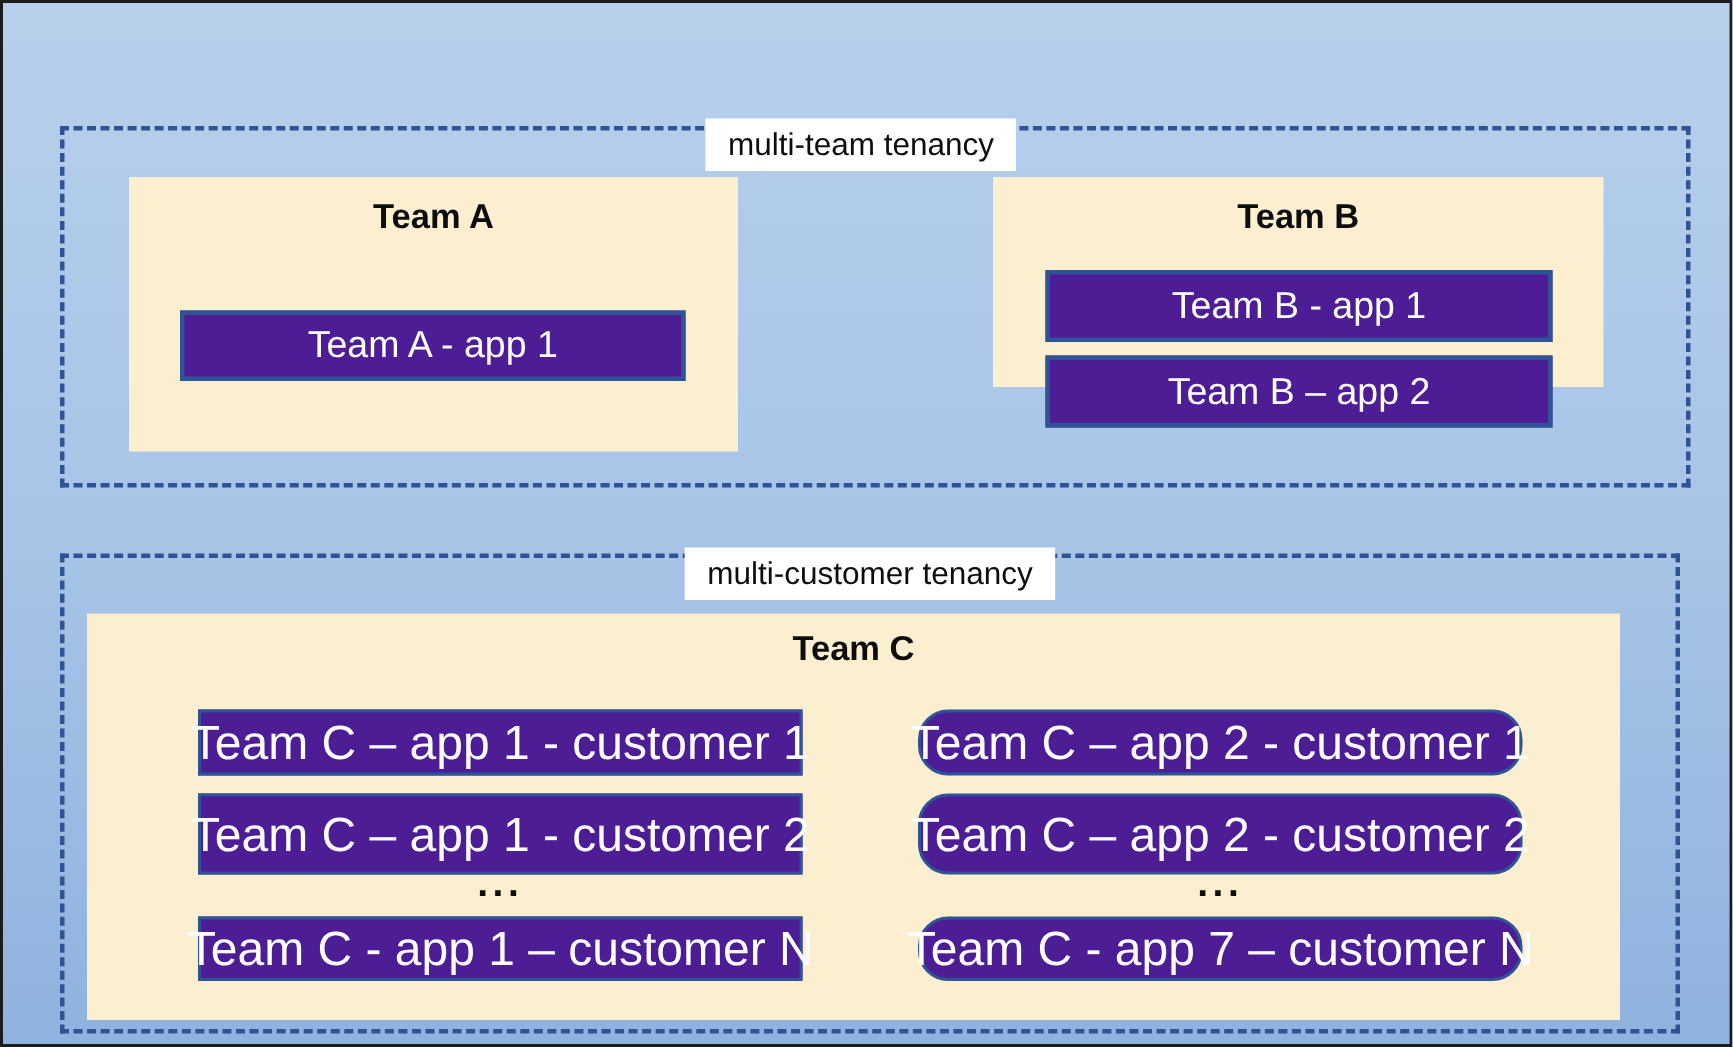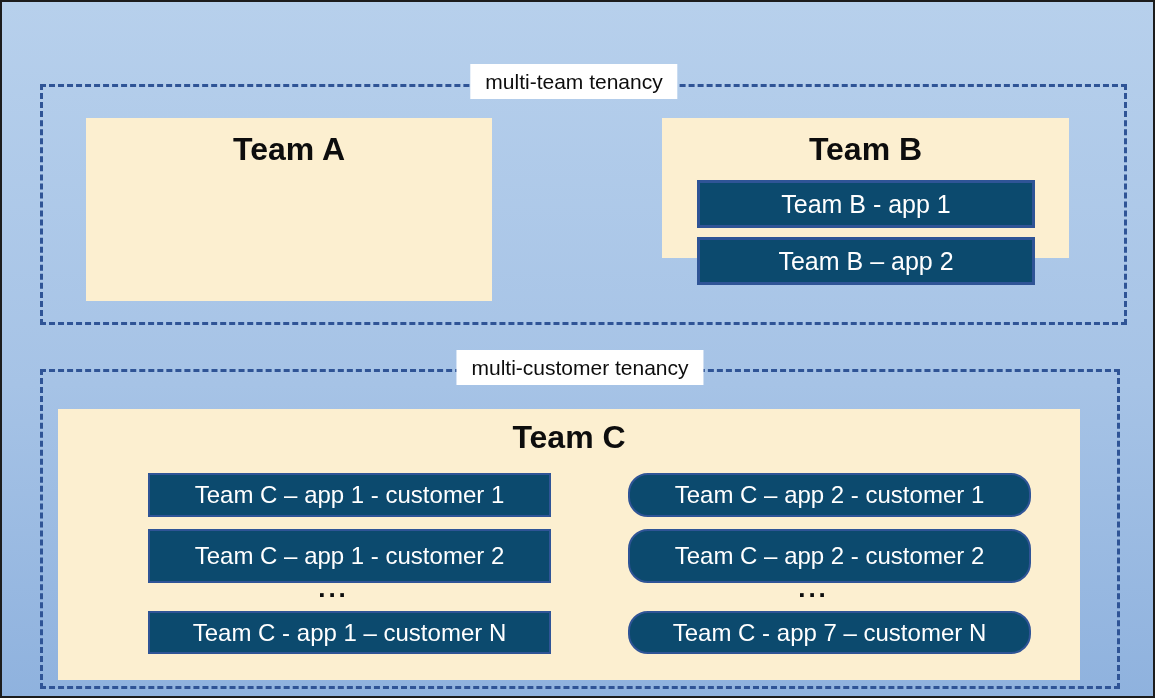--- a/index.html
+++ b/index.html
@@ -23,53 +23,54 @@
     box-sizing:border-box;
   }
   #group-multi-team { left:38px; top:82px; width:1087px; height:241px; }
   #group-multi-customer { left:38px; top:367px; width:1080px; height:320px; }
   .group-label {
     position:absolute; transform:translateX(-50%);
     background:#ffffff; color:#0d0d0d;
     font-size:21px; line-height:35px;
     padding:0 15px; white-space:nowrap;
     z-index:3;
+    margin-top:15px;
   }
   #label-multi-team { left:572px; top:62px; }
   #label-multi-customer { left:578px; top:348px; }
   .team-panel {
     position:absolute;
     background:#fcefd0;
     box-sizing:border-box;
     z-index:2;
   }
   #team-a-panel { left:84px; top:116px; width:406px; height:183px; }
   #team-b-panel { left:660px; top:116px; width:407px; height:140px; }
   #team-c-panel { left:56px; top:407px; width:1022px; height:271px; }
   .team-title {
     position:absolute; left:0; width:100%;
     text-align:center;
-    font-size:32px; font-weight:bold; color:#0d0d0d;
+    font-size:23px; font-weight:bold; color:#0d0d0d;
   }
   #team-a-panel .team-title, #team-b-panel .team-title { top:13px; }
   #team-c-panel .team-title { top:10px; }
   .app-box {
     position:absolute;
-    background:#0c4a6e;
+    background:#4c1d95;
     border:3px solid #2f5496;
     box-sizing:border-box;
     color:#ffffff;
     display:flex; align-items:center; justify-content:center;
     font-size:25px;
     white-space:nowrap;
   }
   #team-a-app-1 { left:34px; top:89px;  width:337px; height:47px; }
   #team-b-app-1 { left:35px; top:62px;  width:338px; height:48px; }
   #team-b-app-2 { left:35px; top:119px; width:338px; height:48px; }
-  .cust-box { font-size:24px; border-width:2px;margin-left:16px; }
+  .cust-box { font-size:32px; border-width:2px; }
   .col-left  .cust-box { left:74px;  width:403px; }
   .col-right .cust-box { left:554px; width:403px;border-radius:20px; }
   .cust-row-1 { top:64px;  height:44px; }
   .cust-row-2 { top:120px; height:54px; }
   .cust-row-n { top:202px; height:43px; }
   .ellipsis {
     position:absolute; top:164px; height:34px;
     text-align:center;
     font-size:26px; font-weight:bold; color:#0d0d0d;
     letter-spacing:3px;
@@ -81,20 +82,21 @@
 <body>
 
 <div id="canvas">
 
 
   <div class="dash-group" id="group-multi-team"></div>
   <div class="group-label" id="label-multi-team">multi-team tenancy</div>
 
   <div class="team-panel" id="team-a-panel">
     <div class="team-title">Team A</div>
+    <div class="app-box" id="team-a-app-1">Team A - app 1</div>
   </div>
 
   <div class="team-panel" id="team-b-panel">
     <div class="team-title">Team B</div>
     <div class="app-box" id="team-b-app-1">Team B - app 1</div>
     <div class="app-box" id="team-b-app-2">Team B – app 2</div>
   </div>
 
   <div class="dash-group" id="group-multi-customer"></div>
   <div class="group-label" id="label-multi-customer">multi-customer tenancy</div>

